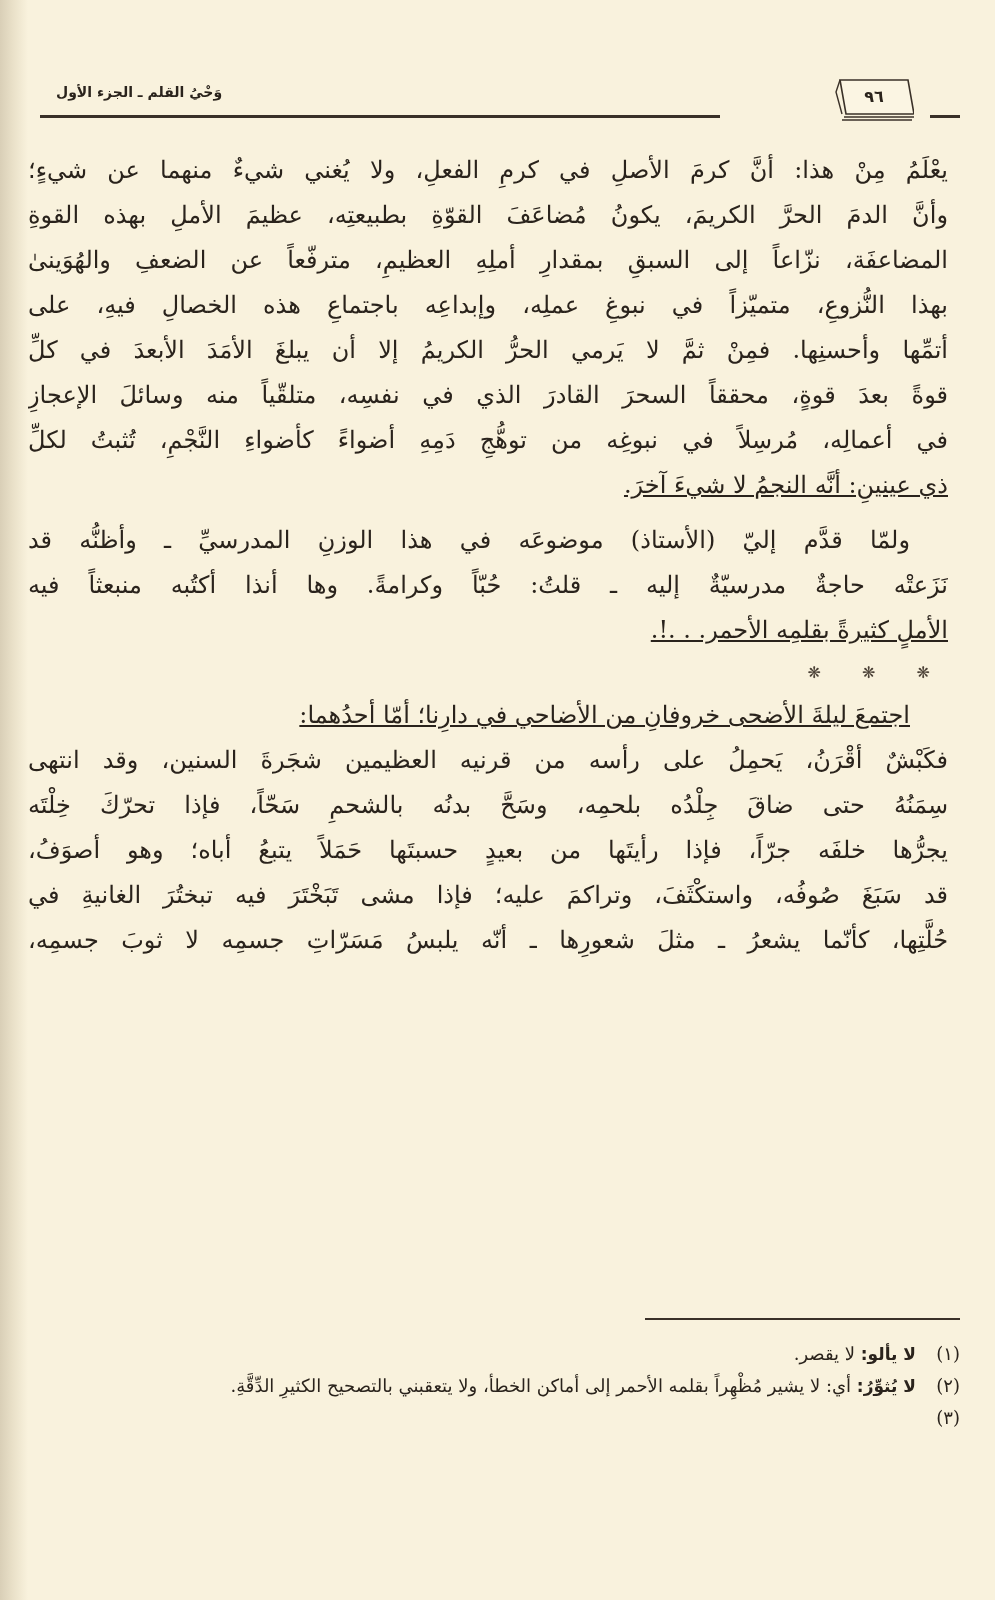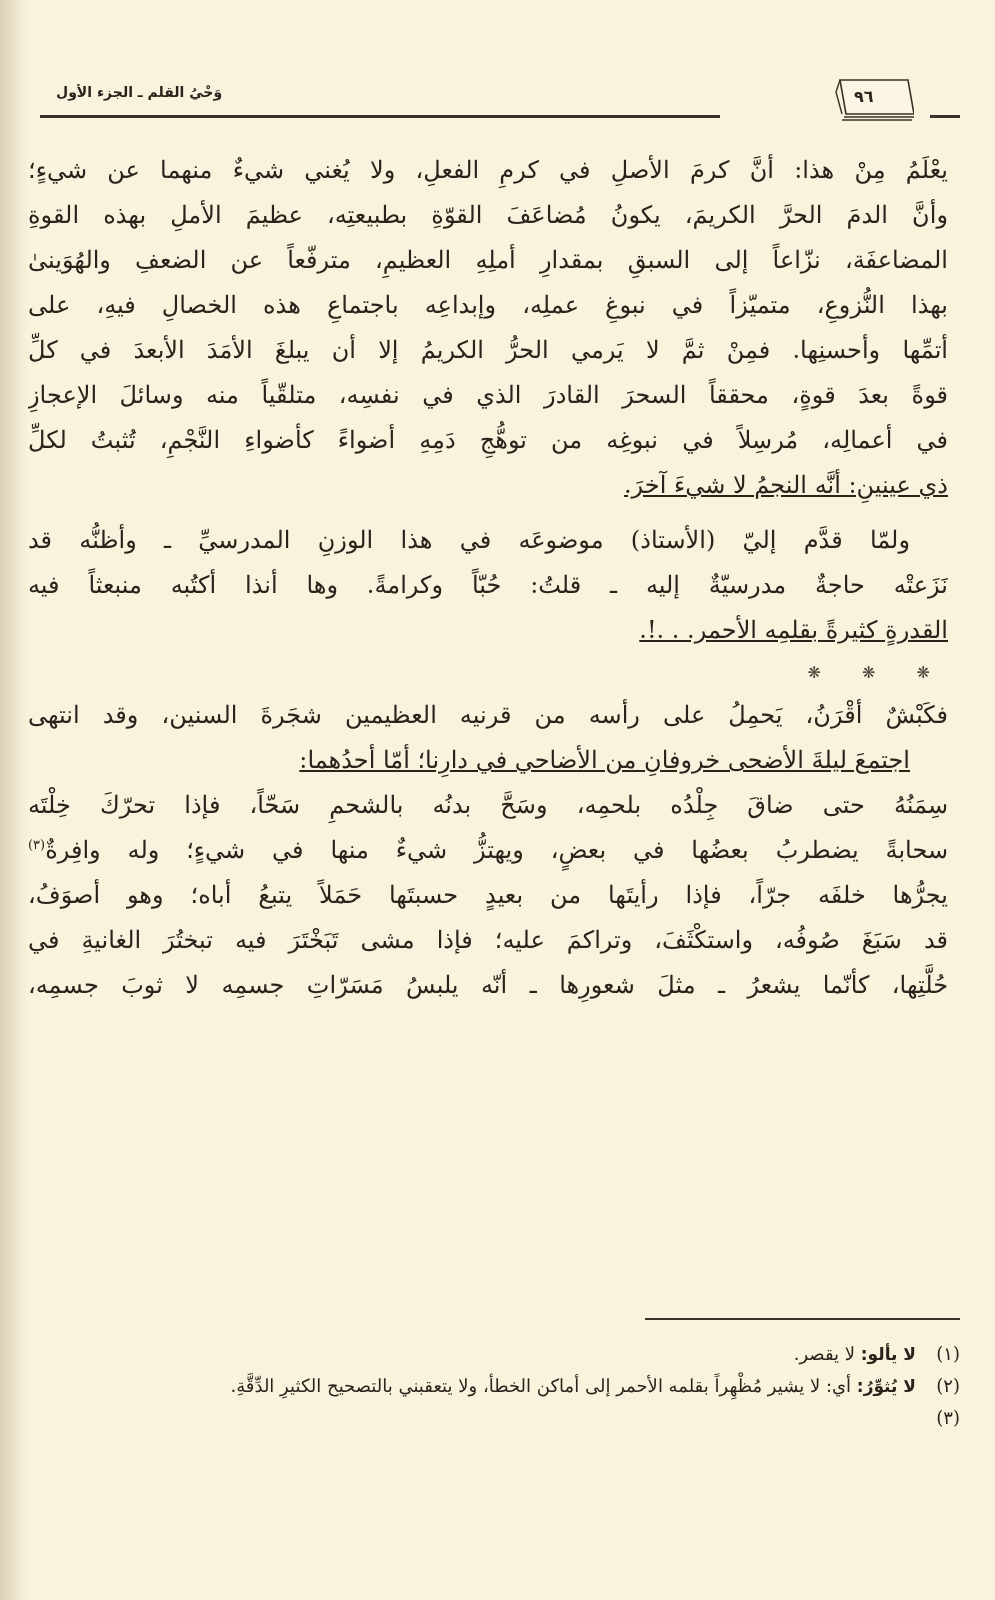--- a/index.html
+++ b/index.html
@@ -69,21 +69,21 @@
       top: 0;
       width: 88px;
       height: 40px;
     }
     .page-tab svg { position: absolute; left: 0; top: 0; }
     .page-number {
       position: absolute;
       left: 28px;
       top: 9px;
       width: 40px;
-      text-align: left;
+      text-align: center;
       font-family: "DejaVu Sans", "Liberation Sans", sans-serif;
       font-weight: bold;
       font-size: 16px;
     }
     
     .body-text {
       position: absolute;
       top: 148px;
       right: 12px;
       width: 920px;
@@ -175,28 +175,27 @@
     <span class="line">بهذا النُّزوعِ، متميّزاً في نبوغِ عملِه، وإبداعِه باجتماعِ هذه الخصالِ فيهِ، على</span>
     <span class="line">أتمِّها وأحسنِها. فمِنْ ثمَّ لا يَرمي الحرُّ الكريمُ إلا أن يبلغَ الأمَدَ الأبعدَ في كلِّ</span>
     <span class="line">قوةً بعدَ قوةٍ، محققاً السحرَ القادرَ الذي في نفسِه، متلقّياً منه وسائلَ الإعجازِ</span>
     <span class="line">في أعمالِه، مُرسِلاً في نبوغِه من توهُّجِ دَمِهِ أضواءً كأضواءِ النَّجْمِ، تُثبتُ لكلِّ</span>
     <span class="line last">ذي عينينِ: أنَّه النجمُ لا شيءَ آخرَ.</span>
 
     <div class="para-gap"></div>
 
     <span class="line indent">ولمّا قدَّم إليّ (الأستاذ) موضوعَه في هذا الوزنِ المدرسيِّ ـ وأظنُّه قد</span>
     <span class="line">نَزَعتْه حاجةٌ مدرسيّةٌ إليه ـ قلتُ: حُبّاً وكرامةً. وها أنذا أكتُبه منبعثاً فيه</span>
-    <span class="line last">القدرةٍ كثيرةً بقلمِه الأحمر. . .!.</span>
+    <span class="line last">الأملٍ كثيرةً بقلمِه الأحمر. . .!.</span>
 
     <div class="separator">❋ ❋ ❋</div>
 
+    <span class="line indent last">اجتمعَ ليلةَ الأضحى خروفانِ من الأضاحي في دارِنا؛ أمّا أحدُهما:</span>
     <span class="line">فكَبْشٌ أقْرَنُ، يَحمِلُ على رأسه من قرنيه العظيمين شجَرةَ السنين، وقد انتهى</span>
-    <span class="line indent last">اجتمعَ ليلةَ الأضحى خروفانِ من الأضاحي في دارِنا؛ أمّا أحدُهما:</span>
     <span class="line">سِمَنُهُ حتى ضاقَ جِلْدُه بلحمِه، وسَحَّ بدنُه بالشحمِ سَحّاً، فإذا تحرّكَ خِلْتَه</span>
-    <span class="line"><span>سحابةً يضطربُ بعضُها في بعضٍ، ويهتزُّ شيءٌ منها في شيءٍ؛ وله وافِرةٌ</span><span class="sup">(٣)</span><span></span></span>
     <span class="line">يجرُّها خلفَه جرّاً، فإذا رأيتَها من بعيدٍ حسبتَها حَمَلاً يتبعُ أباه؛ وهو أصوَفُ،</span>
     <span class="line">قد سَبَغَ صُوفُه، واستكْثَفَ، وتراكمَ عليه؛ فإذا مشى تَبَخْتَرَ فيه تبختُرَ الغانيةِ في</span>
     <span class="line">حُلَّتِها، كأنّما يشعرُ ـ مثلَ شعورِها ـ أنّه يلبسُ مَسَرّاتِ جسمِه لا ثوبَ جسمِه،</span>
   </div>
 
   <div class="footnote-rule"></div>
   <div class="footnotes">
     <span class="footnote">
       <span class="fn-num">(١)</span>
       <span class="fn-term">لا يألو:</span><span> لا يقصر.</span>

